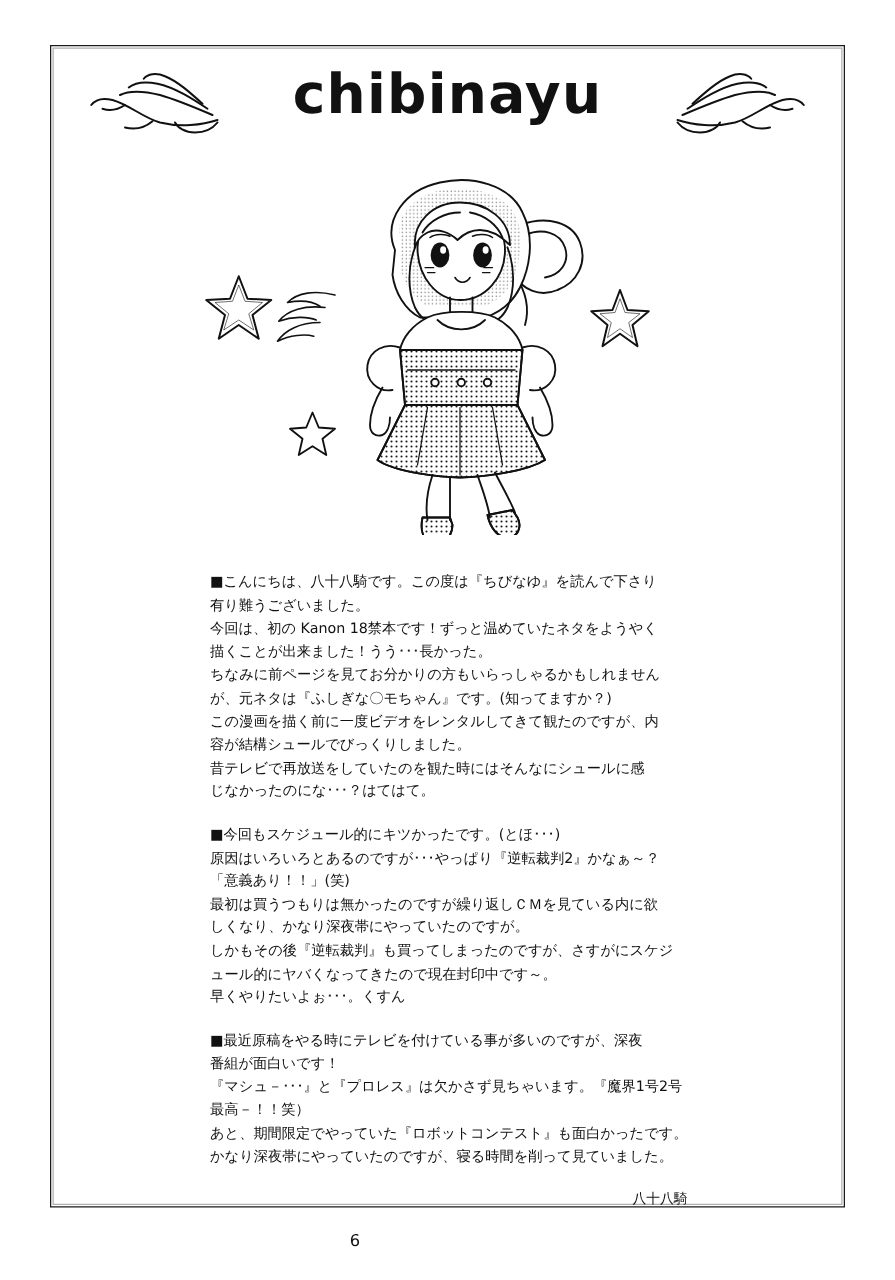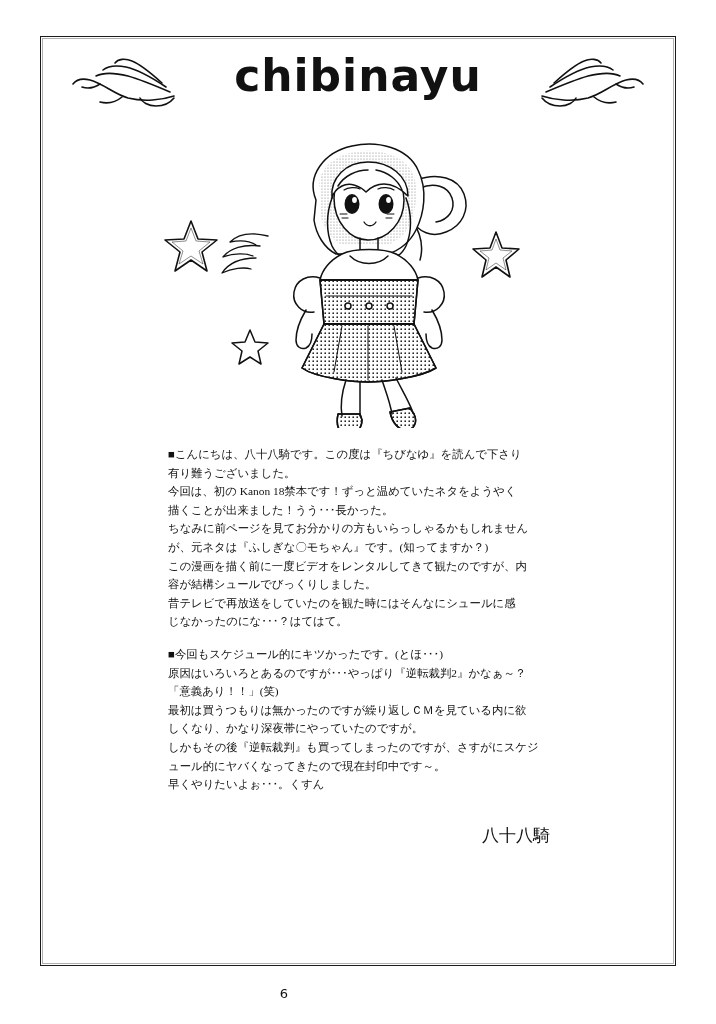--- a/index.html
+++ b/index.html
@@ -94,30 +94,29 @@
     position: absolute;
     left: 168px;
     top: 440px;
     width: 404px;
     font-family: "DejaVu Sans", sans-serif;
     font-size: 11.4px;
     line-height: 18.6px;
     color: #111111;
   }
   .para {
-    margin: 5px 0 14px 0;
+    margin: 16px 0 14px 0;
     white-space: pre-wrap;
-    font-family: Liberation Serif, serif;
   }
   .para:last-child { margin-bottom: 0; }
   .sig {
-    margin-top: 32px;
+    margin-top: 16px;
     text-align: right;
     padding-right: 22px;
-    font-size: 17px;
+    font-size: 11px;
   }
 
   
   .page-number {
     position: absolute;
     left: 0; right: 0;
     top: 986px;
     text-align: center;
     font-family: "DejaVu Sans", sans-serif;
     font-size: 13px;
@@ -277,17 +276,23 @@
 昔テレビで再放送をしていたのを観た時にはそんなにシュールに感
 じなかったのにな･･･？はてはて。</p>
     <p class="para">■今回もスケジュール的にキツかったです。(とほ･･･)
 原因はいろいろとあるのですが･･･やっぱり『逆転裁判2』かなぁ～？
 「意義あり！！」(笑)
 最初は買うつもりは無かったのですが繰り返しＣＭを見ている内に欲
 しくなり、かなり深夜帯にやっていたのですが。
 しかもその後『逆転裁判』も買ってしまったのですが、さすがにスケジ
 ュール的にヤバくなってきたので現在封印中です～。
 早くやりたいよぉ･･･。くすん</p>
+    <p class="para">■最近原稿をやる時にテレビを付けている事が多いのですが、深夜
+番組が面白いです！
+『マシュ－･･･』と『プロレス』は欠かさず見ちゃいます。『魔界1号2号
+最高－！！笑）
+あと、期間限定でやっていた『ロボットコンテスト』も面白かったです。
+かなり深夜帯にやっていたのですが、寝る時間を削って見ていました。</p>
     <div class="sig">八十八騎</div>
   </div>
 
   <div class="page-number">6</div>
 </div>
 
 </body></html>

